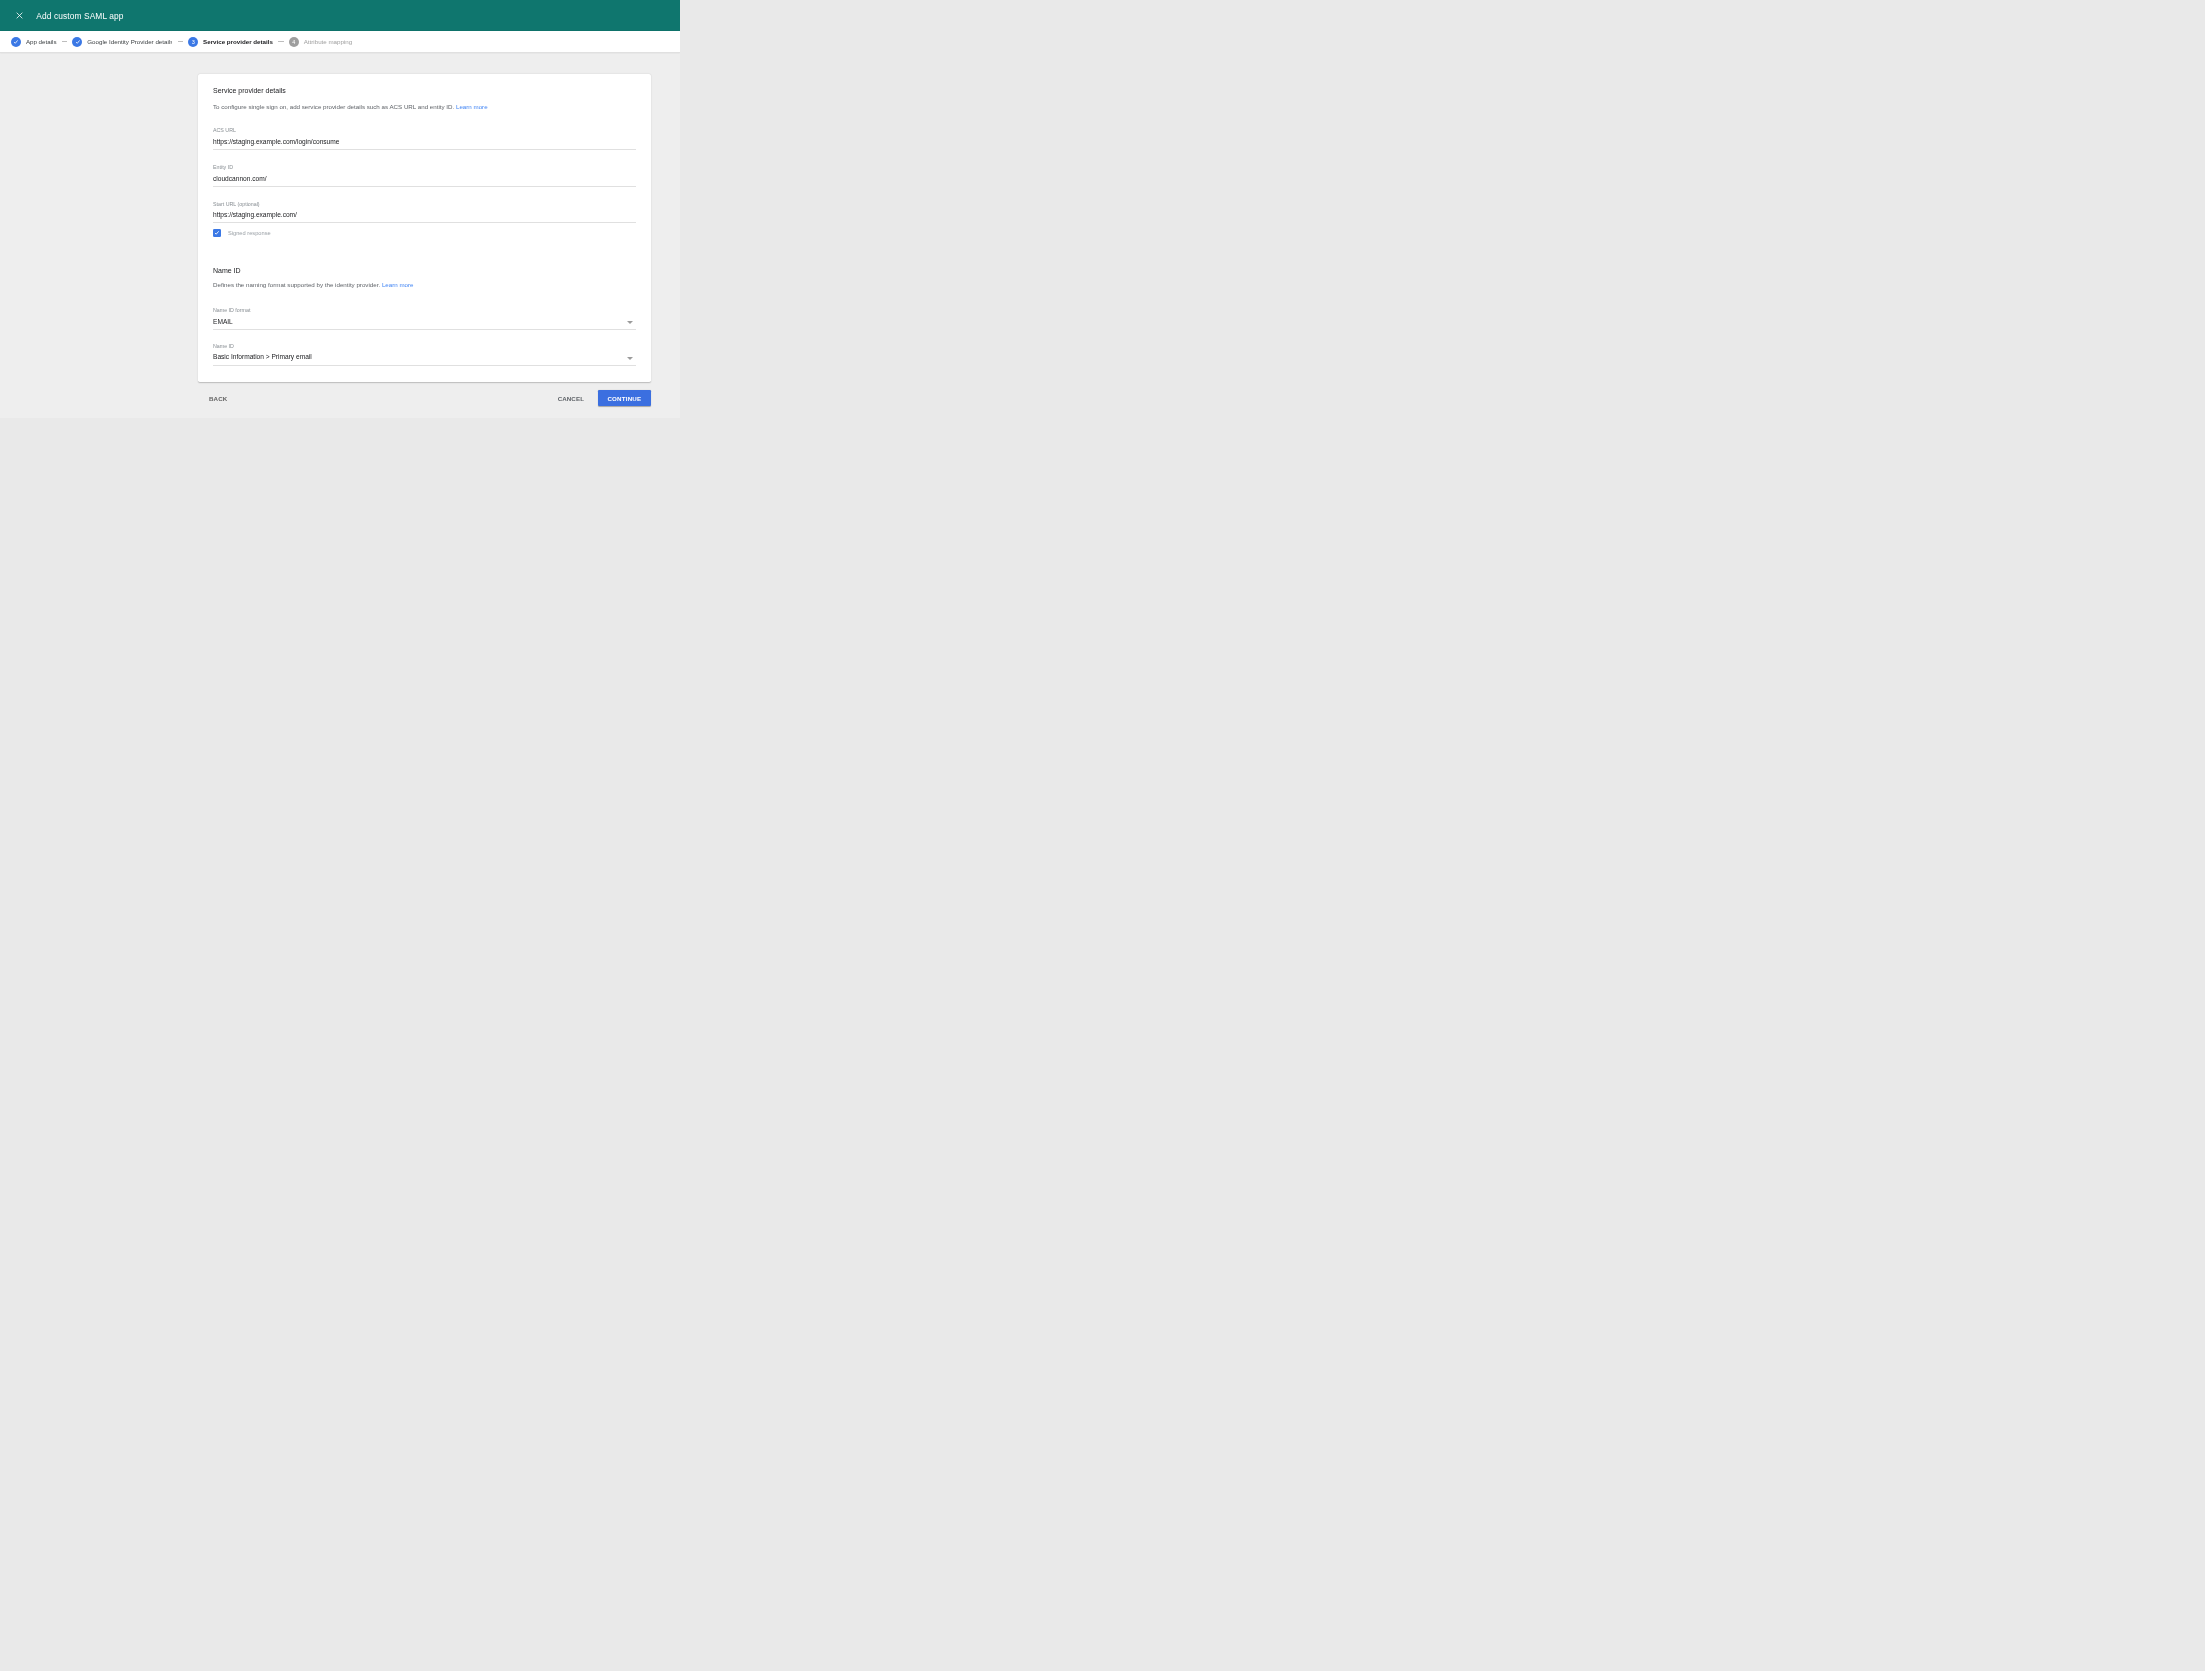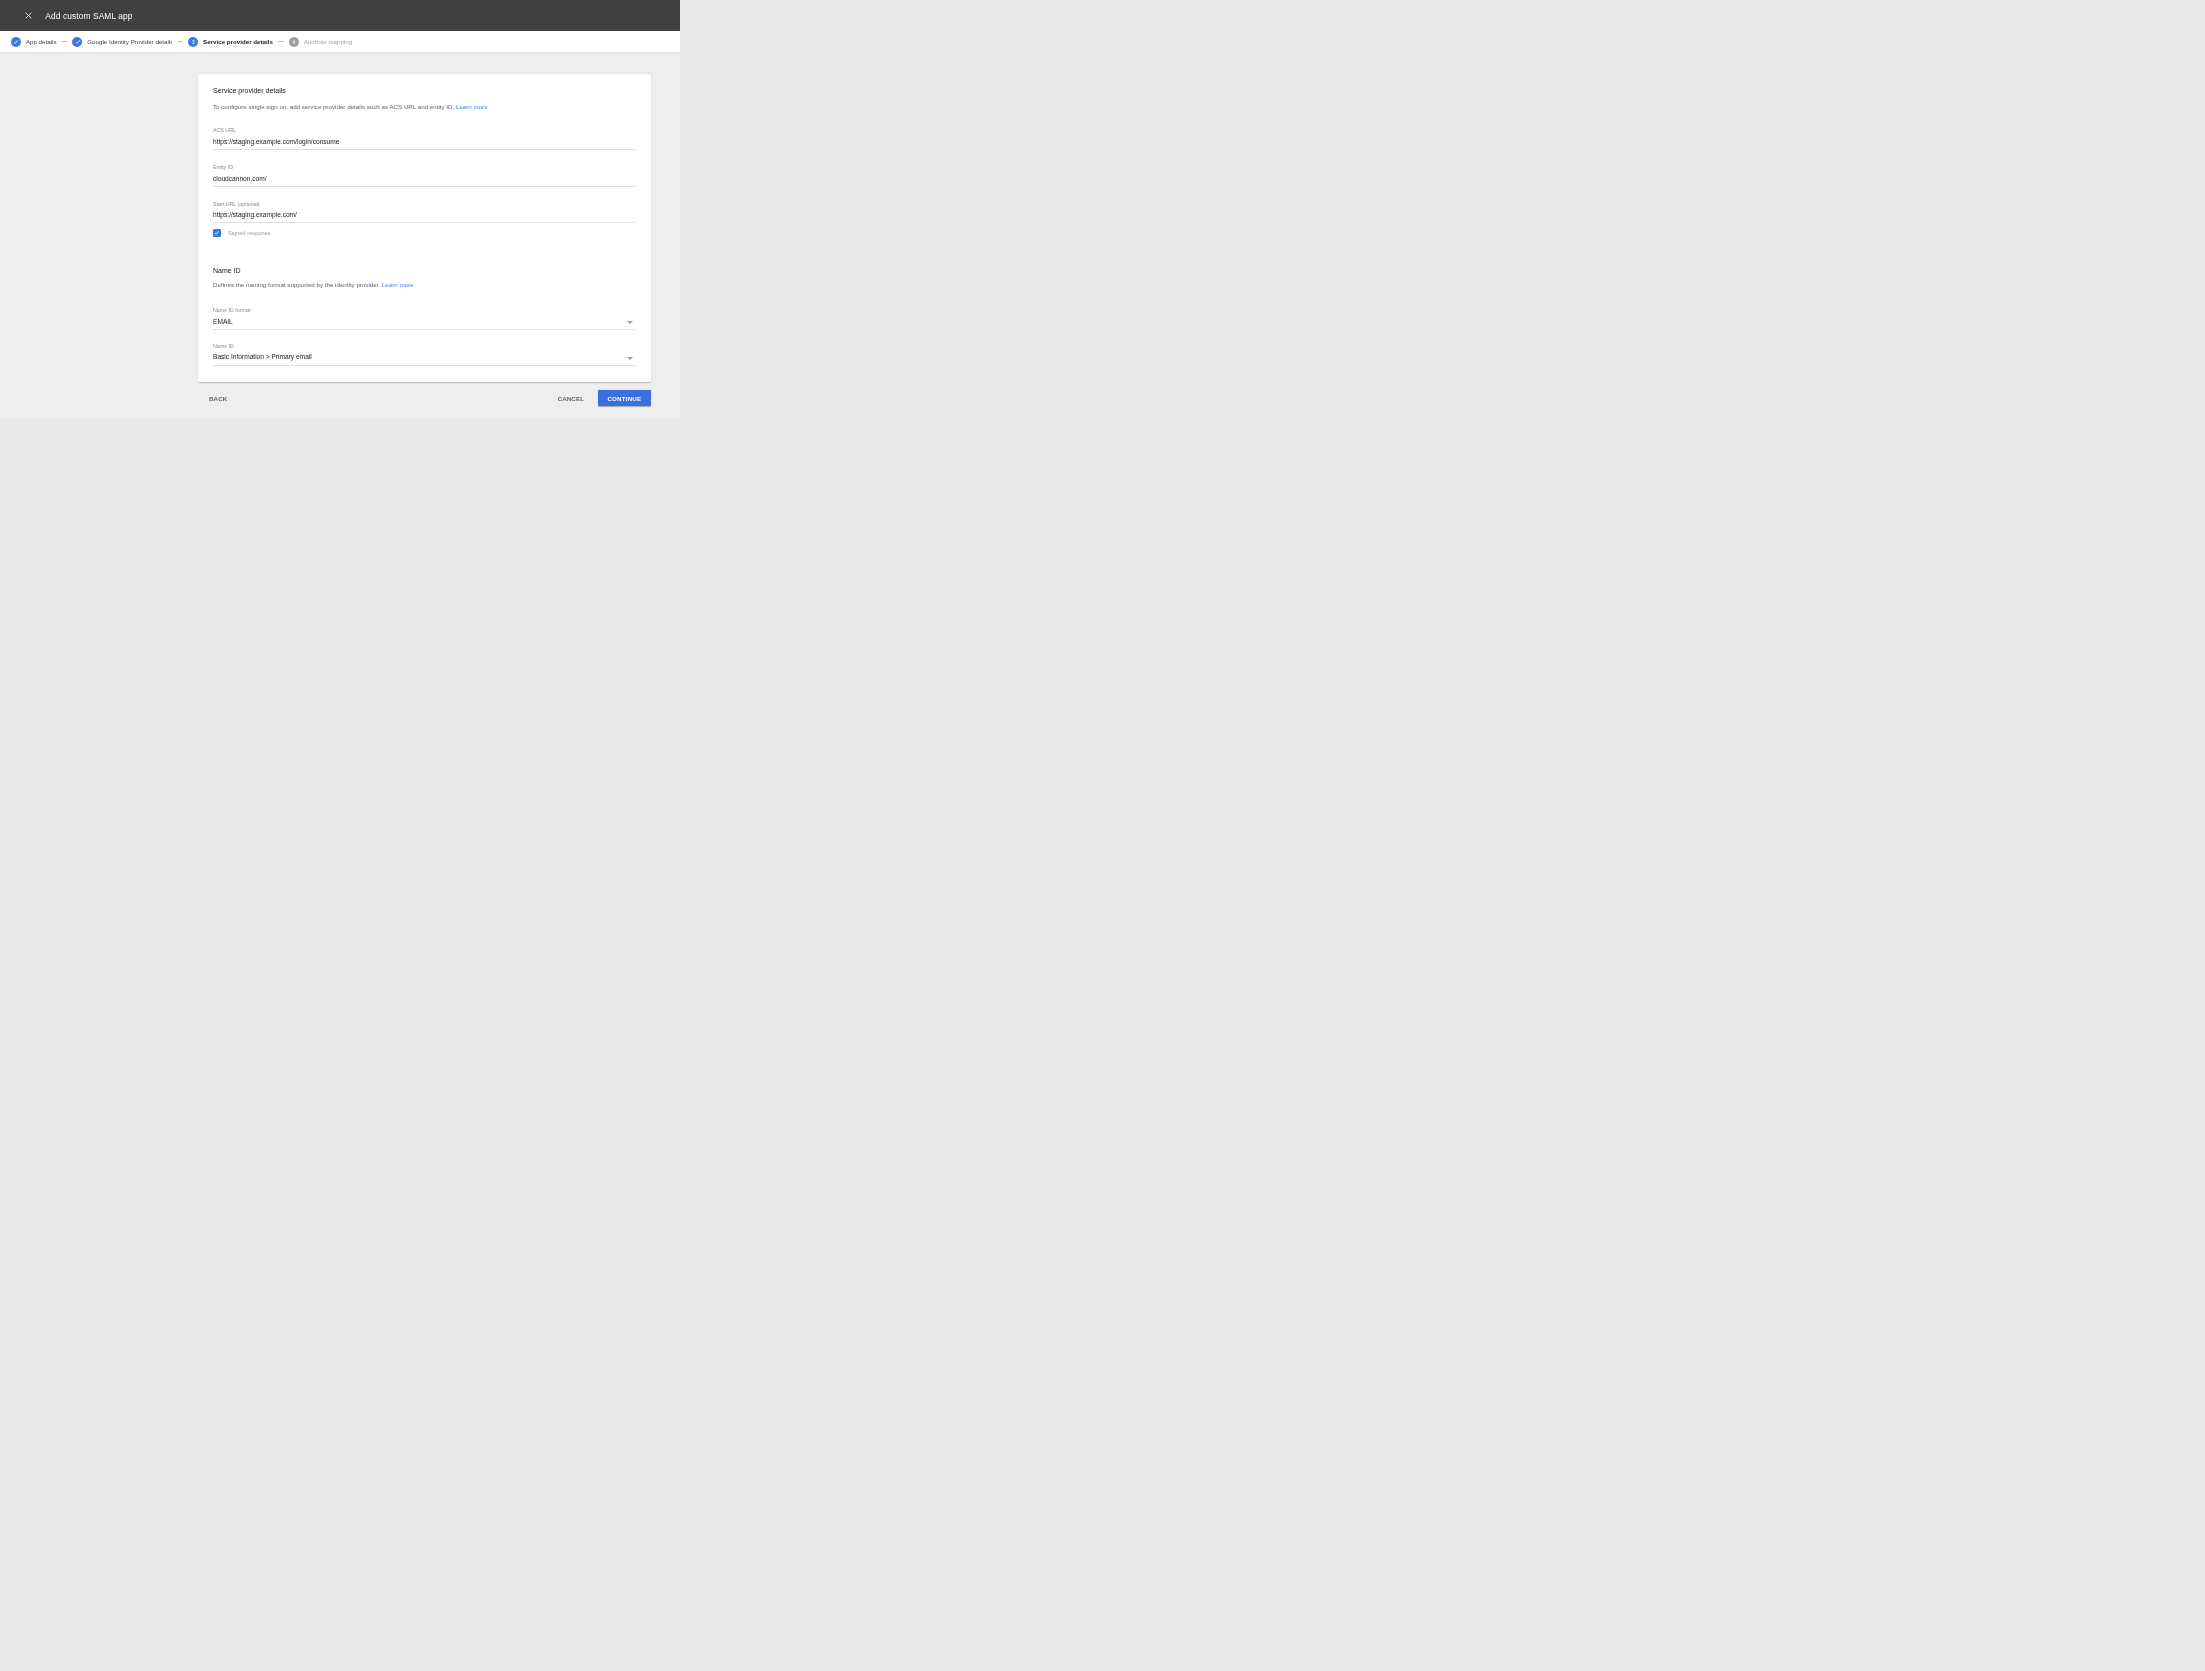--- a/index.html
+++ b/index.html
@@ -4,22 +4,22 @@
 <style>
   * { margin:0; padding:0; box-sizing:border-box; }
   html,body { background:#e9e9e9; }
   #page {
     position:relative; width:680px; height:418px; overflow:hidden;
     background:#eeeeee; font-family:"Liberation Sans", sans-serif;
     -webkit-font-smoothing:antialiased;
   }
   
   .topbar {
-    height:31px; background:#404040; display:flex; align-items:center;
-    padding-left:22px;
+    height:31px; background:#0f766e; display:flex; align-items:center;
+    padding-left:13px;
   }
   .close-btn {
     width:12.3px; height:12.3px; display:flex; align-items:center; justify-content:center;
     cursor:pointer; flex:0 0 auto;
   }
   .topbar-title { color:#ffffff; font-size:8.4px; margin-left:11px; letter-spacing:0.1px; }
   
   .stepper {
     height:22px; background:#ffffff; display:flex; align-items:center;
     padding-left:11px; border-bottom:0.4px solid #e0e0e0;

